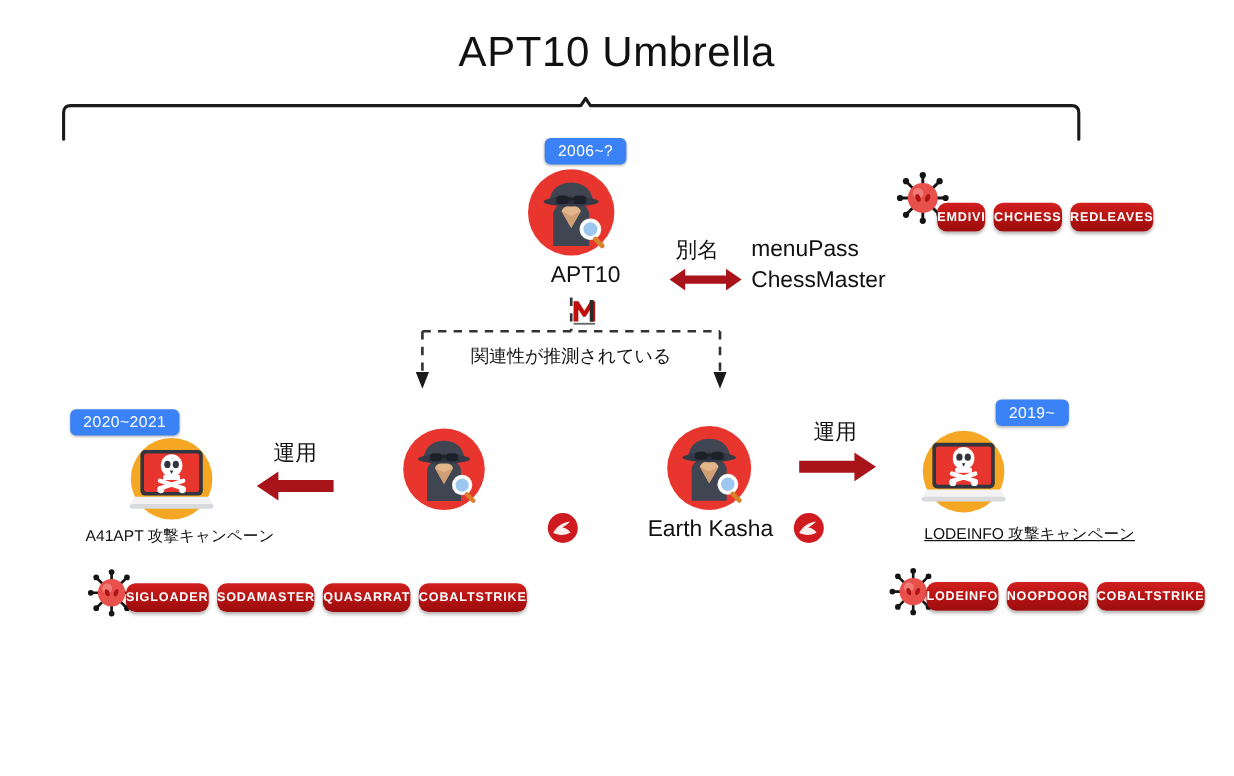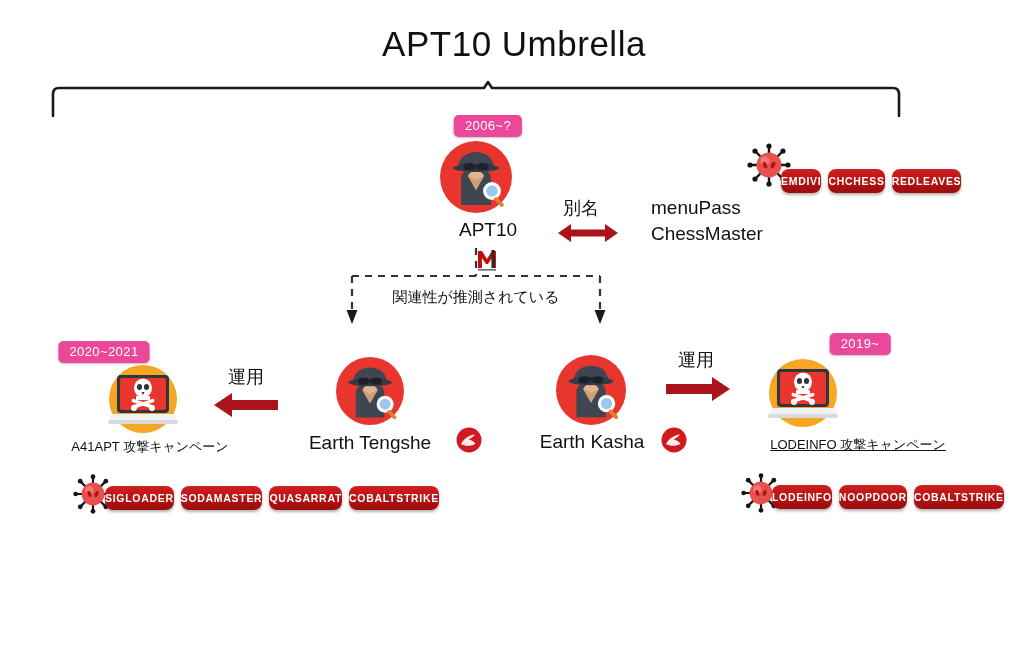--- a/index.html
+++ b/index.html
@@ -18,21 +18,21 @@
   .title{
     left:0;top:24px;width:1028px;text-align:center;
     font-size:35px;font-weight:400;letter-spacing:.5px;color:#111;
   }
 
   
   .bracket{left:50px;top:84px;}
 
   
   .badge{
-    background:#ec4899;color:#ffffff;
+    background:#3b82f6;color:#ffffff;
     border-radius:5px;
     font-size:13px;letter-spacing:.4px;
     padding:3px 11px 4px 11px;
     white-space:nowrap;
     text-align:center;
     box-shadow:0 1px 2px rgba(0,0,0,.25);
   }
 
   
   .node-label{
@@ -114,21 +114,21 @@
   </div>
 
   <div class="abs alias-cap" style="left:563px;top:196px;">別名</div>
 
   <div class="abs" style="left:558px;top:222px;">
     <svg width="60" height="22" viewBox="0 0 60 22">
       <path d="M0 11 L13 2 L13 7.5 L47 7.5 L47 2 L60 11 L47 20 L47 14.5 L13 14.5 L13 20 Z" fill="#a8141a"></path>
     </svg>
   </div>
 
-  <div class="abs alias-names" style="left:626px;top:195px;margin-left:25px;">
+  <div class="abs alias-names" style="left:626px;top:195px;">
     <div>menuPass</div>
     <div>ChessMaster</div>
   </div>
 
   <div class="abs" style="left:746px;top:142px;">
     <svg width="46" height="46" viewBox="0 0 46 46">
       <g stroke="#141414" stroke-width="2.4" stroke-linecap="round">
         <line x1="23" y1="5" x2="23" y2="12"></line>
           <line x1="23" y1="34" x2="23" y2="41"></line>
         <line x1="5" y1="23" x2="12" y2="23"></line>
@@ -264,21 +264,20 @@
       </g>
       <g>
         <circle cx="52" cy="50" r="9" fill="#ffffff" opacity=".92"></circle>
         <circle cx="52" cy="50" r="7" fill="#9cc7ef"></circle>
         <circle cx="52" cy="50" r="7" fill="none" stroke="#ffffff" stroke-width="2.4"></circle>
         <rect x="57" y="55" width="4" height="12" rx="2" transform="rotate(-45 59 61)" fill="#d9822b"></rect>
       </g>
     </svg>
   </div>
 
-  <div class="abs node-label" style="left:370px;top:432px;transform:translateX(-50%);">Earth Tengshe</div>
 
   <div class="abs" style="left:456px;top:427px;">
     <svg width="26" height="26" viewBox="0 0 26 26">
       <circle cx="13" cy="13" r="12.5" fill="#cf1a1f"></circle>
       <path d="M5 17c2.5-5 8-9 14-9.5-1.5 2-4 3.6-6.5 5 3 .4 5.6 2 7 4.2-4 2.6-10.5 2.8-14.5.3z" fill="#ffffff" opacity=".92"></path>
     </svg>
   </div>
 
   <div class="abs" style="left:556px;top:355px;">
     <svg width="70" height="70" viewBox="0 0 72 72">

